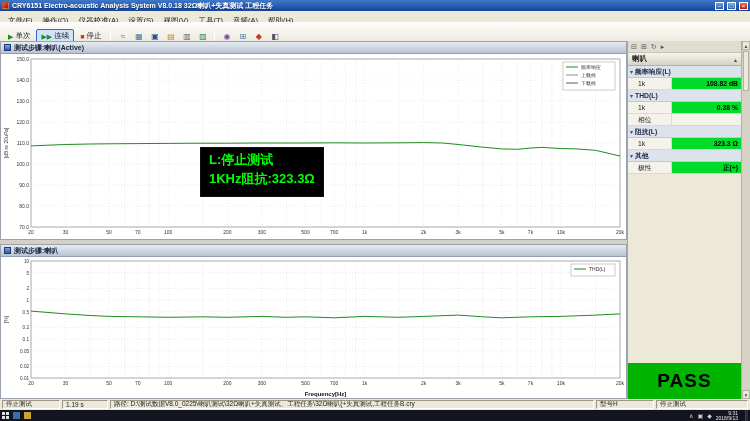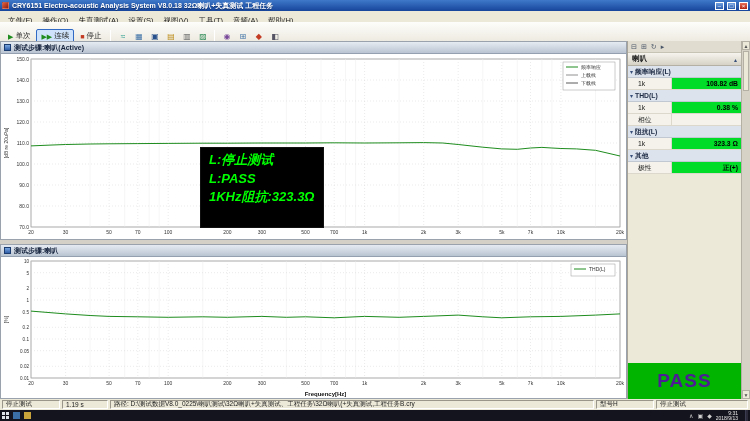--- a/index.html
+++ b/index.html
@@ -37,42 +37,42 @@
   .panel-top    { position:absolute; top:41px;  left:0; width:627px; height:199px; background:#fff; border:1px solid #9aa2ae; }
   .panel-bottom { position:absolute; top:244px; left:0; width:627px; height:155px; background:#fff; border:1px solid #9aa2ae; }
   .chart-header { height:12px; background:linear-gradient(#e6ebf2,#b9c4d2); border-bottom:1px solid #94a0b0;
     display:flex; align-items:center; gap:3px; padding:0 3px; font-size:7px; color:#16243e; font-weight:bold; }
   .ch-icon { width:7px; height:7px; background:linear-gradient(#7aa6e0,#2f5ea8); border:1px solid #1c3c70; flex:none; }
   .panel-top svg, .panel-bottom svg { display:block; }
   .splitter { position:absolute; top:240px; left:0; width:627px; height:4px; background:#d4d0c8; }
 
   
   .overlay { position:absolute; top:147px; left:200px; z-index:10; background:#000;
-    padding:3px 8px 20px 8px; border:1px solid #111;font-style:italic; }
+    padding:3px 8px 8px 8px; border:1px solid #111; }
   .ov-line { color:#00ff00; font-size:13px; line-height:18.5px; font-weight:bold; white-space:nowrap; }
 
   
   .sidebar { position:absolute; top:41px; left:627px; width:123px; height:358px;
     background:#ece9d8; border-left:1px solid #a8a49a; display:flex; }
   .sb-content { flex:1; display:flex; flex-direction:column; overflow:hidden; }
   .sb-toolbar { height:12px; background:#e0dcd0; border-bottom:1px solid #c6c2b4;
     display:flex; align-items:center; gap:4px; padding:0 3px; font-size:7px; color:#4a5668; }
   .sb-title { height:13px; background:linear-gradient(#f6f4ee,#d6d2c6); border-bottom:1px solid #b4b0a4;
     display:flex; align-items:center; padding:0 4px; font-size:7.5px; font-weight:bold; }
   .sb-title .spacer { flex:1; }
   .sb-section { height:12px; background:#dde3ec; border-bottom:1px solid #c2c8d2;
     display:flex; align-items:center; gap:2px; padding:0 2px; font-size:6.8px; font-weight:bold; color:#1c2a44; }
   .tri { font-size:6px; color:#38507a; }
   .sb-row { height:12px; display:flex; border-bottom:1px solid #dcd8cc; font-size:6.8px; background:#f4f2ea; }
   .sb-name { width:44px; padding-left:10px; display:flex; align-items:center; border-right:1px solid #dcd8cc; }
   .sb-val { flex:1; display:flex; align-items:center; justify-content:flex-end; padding:0 3px; }
   .sb-val.hl { background:#00dc28; color:#000; font-weight:bold; }
   .sb-fill { flex:1; }
   .pass-box { height:36px; background:#00b400; display:flex; align-items:center; justify-content:center; }
-  .pass-text { color:#4c1d95; font-size:19px; font-weight:bold; letter-spacing:1px; }
+  .pass-text { color:#000000; font-size:19px; font-weight:bold; letter-spacing:1px; }
   .sb-scroll { width:9px; background:#d6d2c6; border-left:1px solid #b4b0a4; display:flex; flex-direction:column; }
   .scr-btn { height:9px; font-size:5px; display:flex; align-items:center; justify-content:center; color:#555;
     background:#ece9d8; border:1px solid #b4b0a4; }
   .scr-thumb { height:40px; margin:1px; background:#ece9d8; border:1px solid #b4b0a4; }
   .scr-fill { flex:1; }
 
   
   .statusbar { position:absolute; top:399px; left:0; right:0; height:11px; background:#ece9d8;
     display:flex; gap:2px; padding:1px 2px; font-size:6.5px; }
   .seg { border:1px solid; border-color:#9a968a #ffffff #ffffff #9a968a; display:flex; align-items:center;
@@ -97,21 +97,21 @@
   <span class="title-icon"></span>
   <span class="title-text">CRY6151 Electro-acoustic Analysis System V8.0.18  32Ω喇叭+失真测试 工程任务</span>
   <span class="win-btn">–</span>
   <span class="win-btn">□</span>
   <span class="win-btn close">×</span>
 </div>
 
 <div class="menubar">
   <span class="menu-item">文件(F)</span>
   <span class="menu-item">操作(O)</span>
-  <span class="menu-item">失真测试(A)</span>
+  <span class="menu-item">仪器校准(A)</span>
   <span class="menu-item">设置(S)</span>
   <span class="menu-item">视图(V)</span>
   <span class="menu-item">工具(T)</span>
   <span class="menu-item">音频(A)</span>
   <span class="menu-item">帮助(H)</span>
 </div>
 
 <div class="toolbar">
   <span class="tb-btn">
     <span class="tb-glyph" style="color:#1e8c1e">▶</span>
@@ -323,21 +323,20 @@
       <rect x="570" y="7" width="44" height="12" fill="#ffffff" stroke="#999" stroke-width="0.5"></rect>
       <line x1="573" y1="12" x2="585" y2="12" stroke="#1e8c1e" stroke-width="1"></line>
       <text x="588" y="14" font-size="5" fill="#333">THD(L)</text>
       <text x="7" y="62.5" font-size="5" fill="#333" text-anchor="middle" transform="rotate(-90 7 62.5)">[%]</text>
       <text x="324.5" y="139" font-size="6" font-weight="bold" fill="#111" text-anchor="middle">Frequency[Hz]</text>
     </svg>
 </div>
 
 <div class="overlay">
   <div class="ov-line">L:停止测试</div>
-  <div class="ov-line">L:PASS</div>
   <div class="ov-line">1KHz阻抗:323.3Ω</div>
 </div>
 
 <div class="sidebar">
   <div class="sb-content">
     <div class="sb-toolbar">
       <span>⊟</span>
       <span>⊞</span>
       <span>↻</span>
       <span>▸</span>

